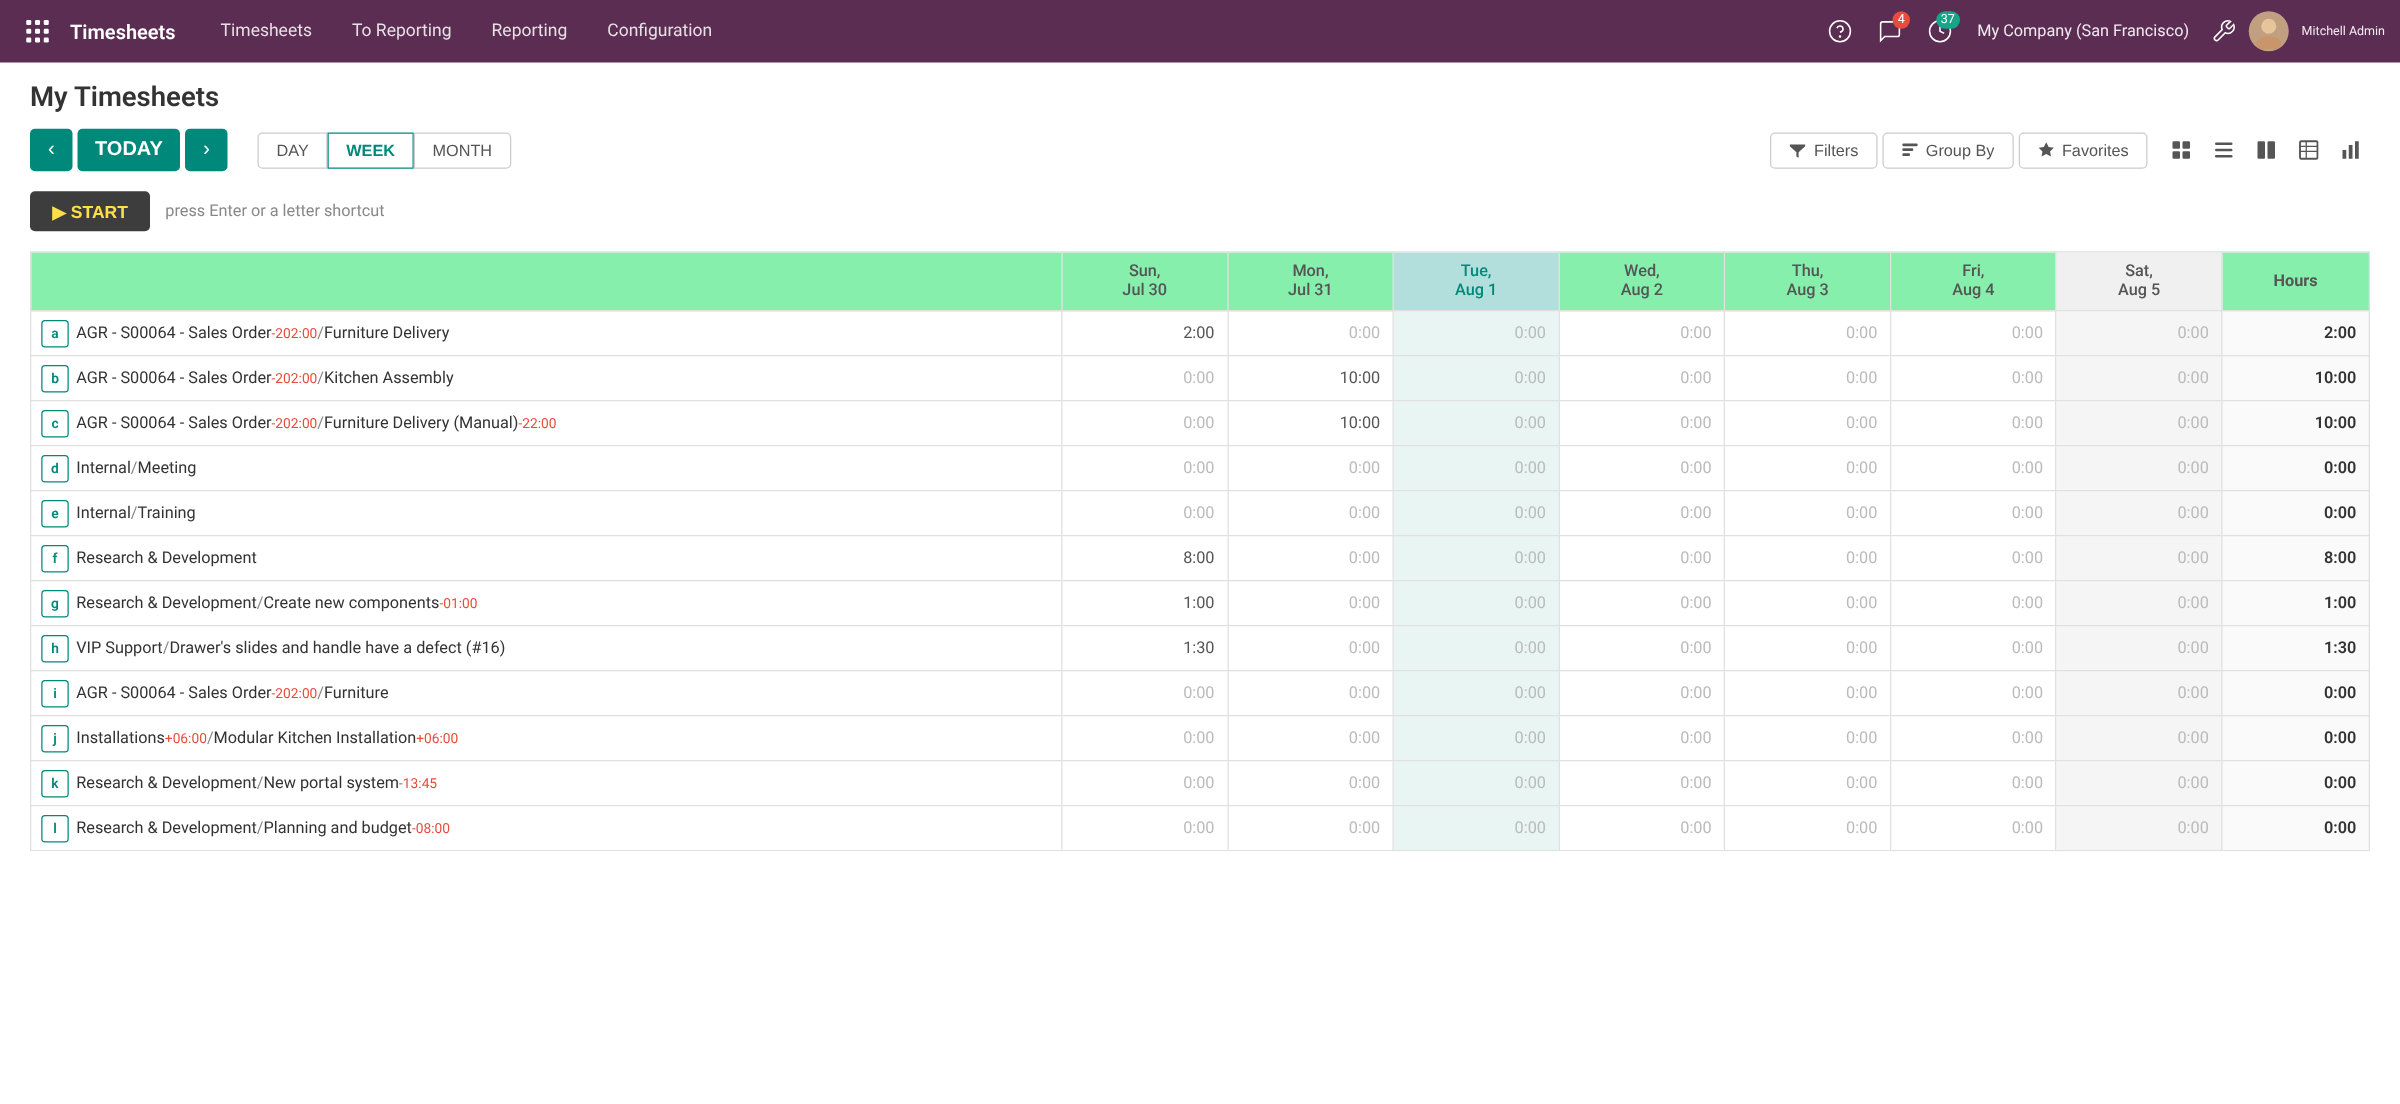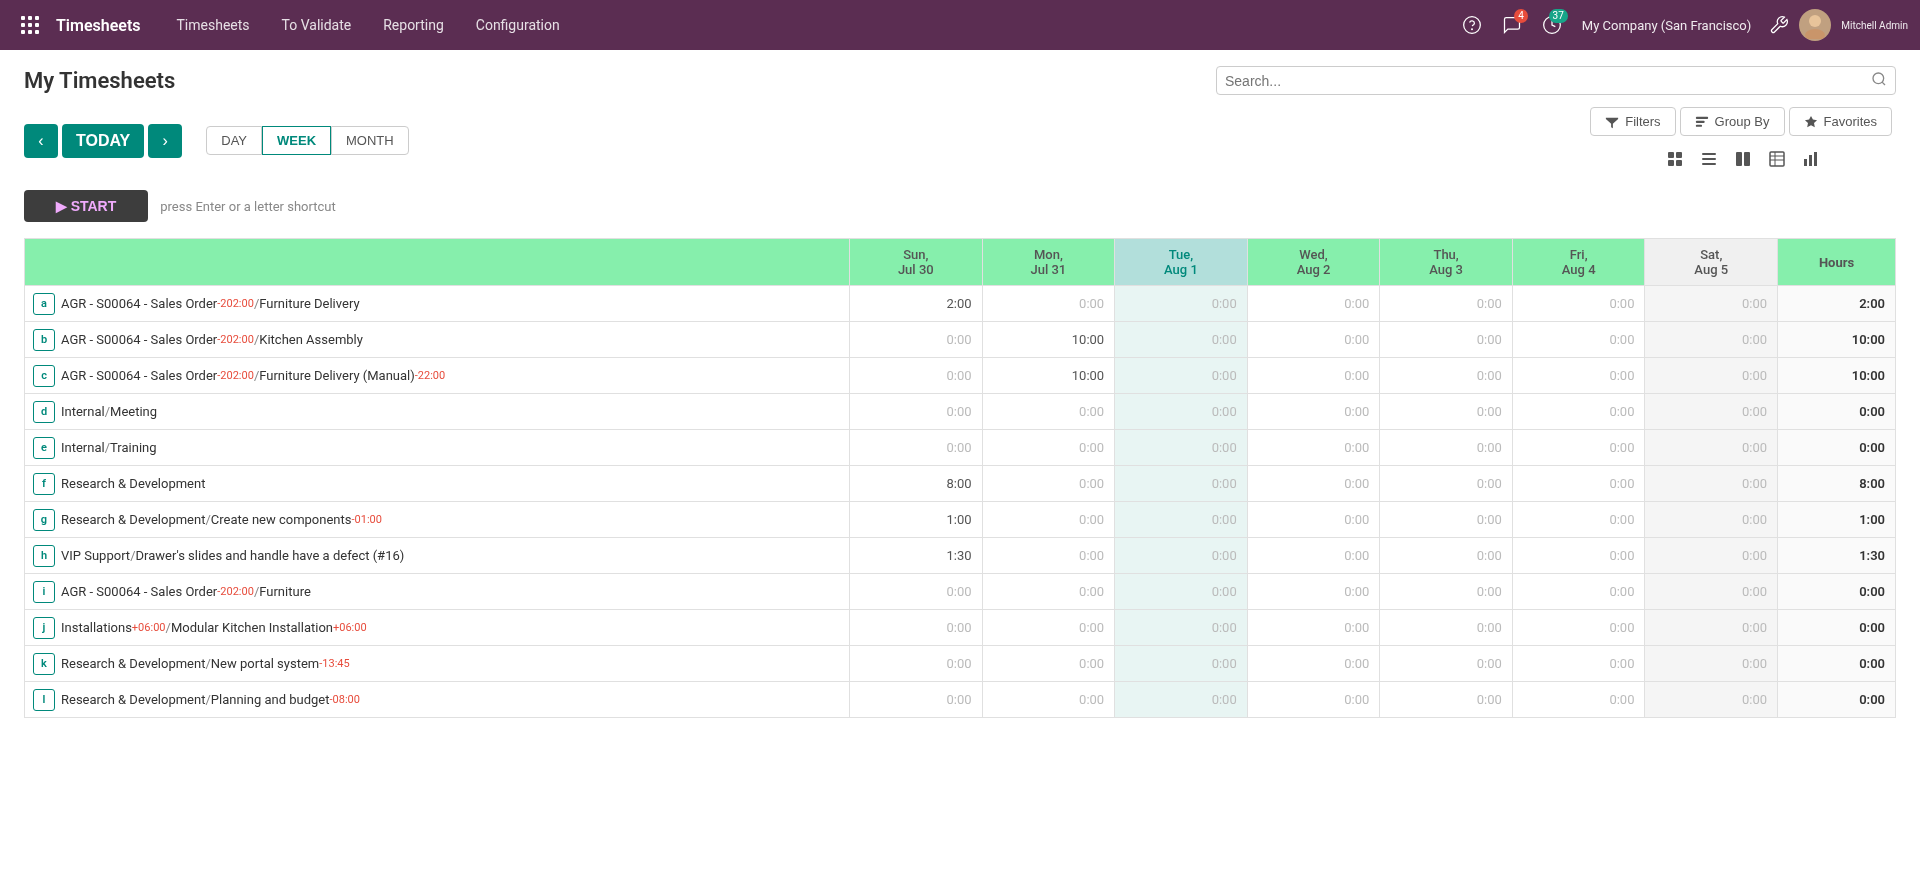--- a/index.html
+++ b/index.html
@@ -93,21 +93,21 @@
     }
     .view-mode-btns { display: flex; align-items: center; gap: 4px; }
     .view-mode-btn {
       width: 30px; height: 30px; display: flex; align-items: center; justify-content: center;
       cursor: pointer; color: #555; border-radius: 4px;
     }
 
     
     .start-area { display: flex; align-items: center; gap: 12px; margin-bottom: 16px; }
     .start-btn {
-      background: #3d3d3d; color: #f0abfc; border: none; border-radius: 4px; padding: 8px 32px;
+      background: #3d3d3d; color: #fde047; border: none; border-radius: 4px; padding: 8px 18px;
       font-size: 14px; font-weight: 600; cursor: pointer; display: flex; align-items: center; gap: 6px;
     }
     .start-hint { color: #888; font-size: 13px; }
 
     
     .ts-table { width: 100%; border-collapse: collapse; }
     .ts-table th, .ts-table td {
       border: 1px solid #e0e0e0; padding: 0;
     }
     .ts-table th {
@@ -147,21 +147,21 @@
         <rect x="8" y="8" width="4" height="4" rx="1"></rect>
         <rect x="15" y="8" width="4" height="4" rx="1"></rect>
         <rect x="1" y="15" width="4" height="4" rx="1"></rect>
         <rect x="8" y="15" width="4" height="4" rx="1"></rect>
         <rect x="15" y="15" width="4" height="4" rx="1"></rect>
       </svg>
   </div>
   <span class="brand">Timesheets</span>
   <div class="nav-links">
     <span class="nav-link">Timesheets</span>
-    <span class="nav-link">To Validate</span>
+    <span class="nav-link">To Reporting</span>
     <span class="nav-link">Reporting</span>
     <span class="nav-link">Configuration</span>
   </div>
   <div class="nav-right">
     <div class="nav-icon-btn">
       <svg width="20" height="20" fill="none" stroke="white" stroke-width="1.5" viewBox="0 0 24 24">
           <circle cx="12" cy="12" r="10"></circle>
           <path d="M9.09 9a3 3 0 0 1 5.83 1c0 2-3 3-3 3"></path>
           <circle cx="12" cy="17" r=".5" fill="white"></circle>
         </svg>
@@ -192,45 +192,36 @@
         </svg>
     </div>
     <span class="avatar-label">Mitchell Admin</span>
   </div>
 </nav>
 
 <div class="main-content">
 
   <div class="page-header">
     <h1 class="page-title">My Timesheets</h1>
-    <div class="search-area">
-      <input type="text" class="search-input" placeholder="Search..." style="">
-      <span class="search-icon-btn">
-        <svg width="16" height="16" fill="none" stroke="#888" stroke-width="2" viewBox="0 0 24 24">
-            <circle cx="11" cy="11" r="8"></circle>
-            <line x1="21" y1="21" x2="16.65" y2="16.65"></line>
-          </svg>
-      </span>
-    </div>
   </div>
 
   <div class="controls-row">
     <div style="display:flex; align-items:center; gap:8px;">
       <div class="nav-controls">
         <button class="nav-btn">‹</button>
         <button class="nav-btn today">TODAY</button>
         <button class="nav-btn">›</button>
       </div>
       <div class="view-btns">
         <button class="view-btn">DAY</button>
         <button class="view-btn active">WEEK</button>
         <button class="view-btn">MONTH</button>
       </div>
     </div>
-    <div style="display:flex; align-items:center; gap:8px;flex-direction:column;">
+    <div style="display:flex; align-items:center; gap:8px;">
       <div class="filter-group">
         <button class="filter-btn">
           <svg width="14" height="14" viewBox="0 0 16 16" fill="#555">
               <path d="M1 3h14v1.5L9 10v5l-2-1V10L1 4.5V3z"></path>
             </svg>
           <span>Filters</span>
         </button>
         <button class="filter-btn">
           <svg width="14" height="14" viewBox="0 0 16 16" fill="#555">
               <rect x="1" y="2" width="14" height="2.5" rx="1"></rect>

